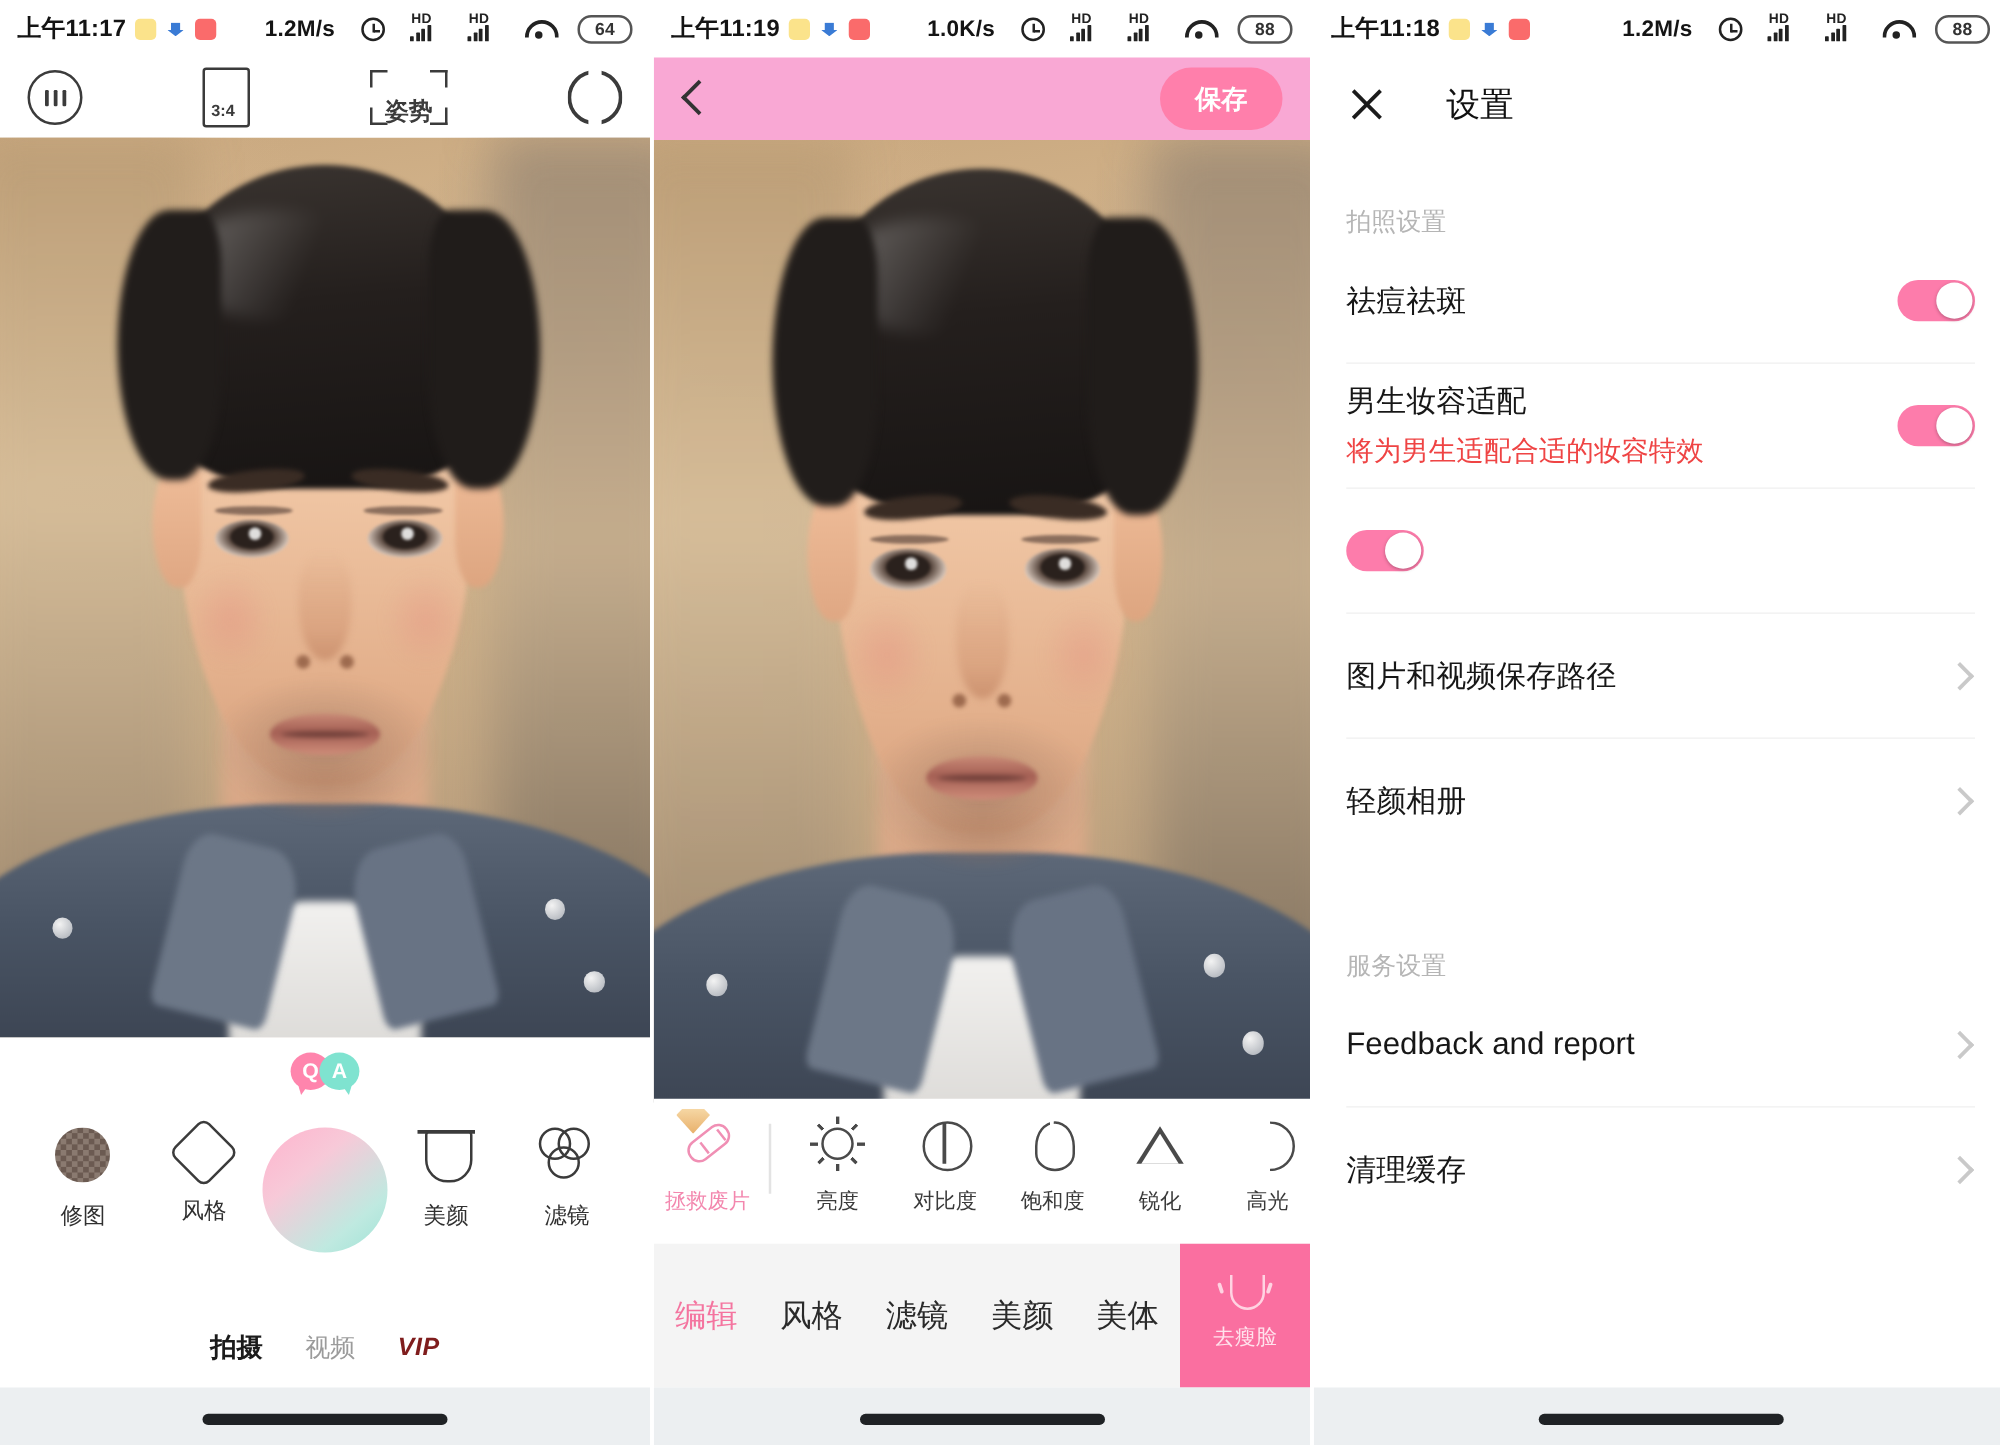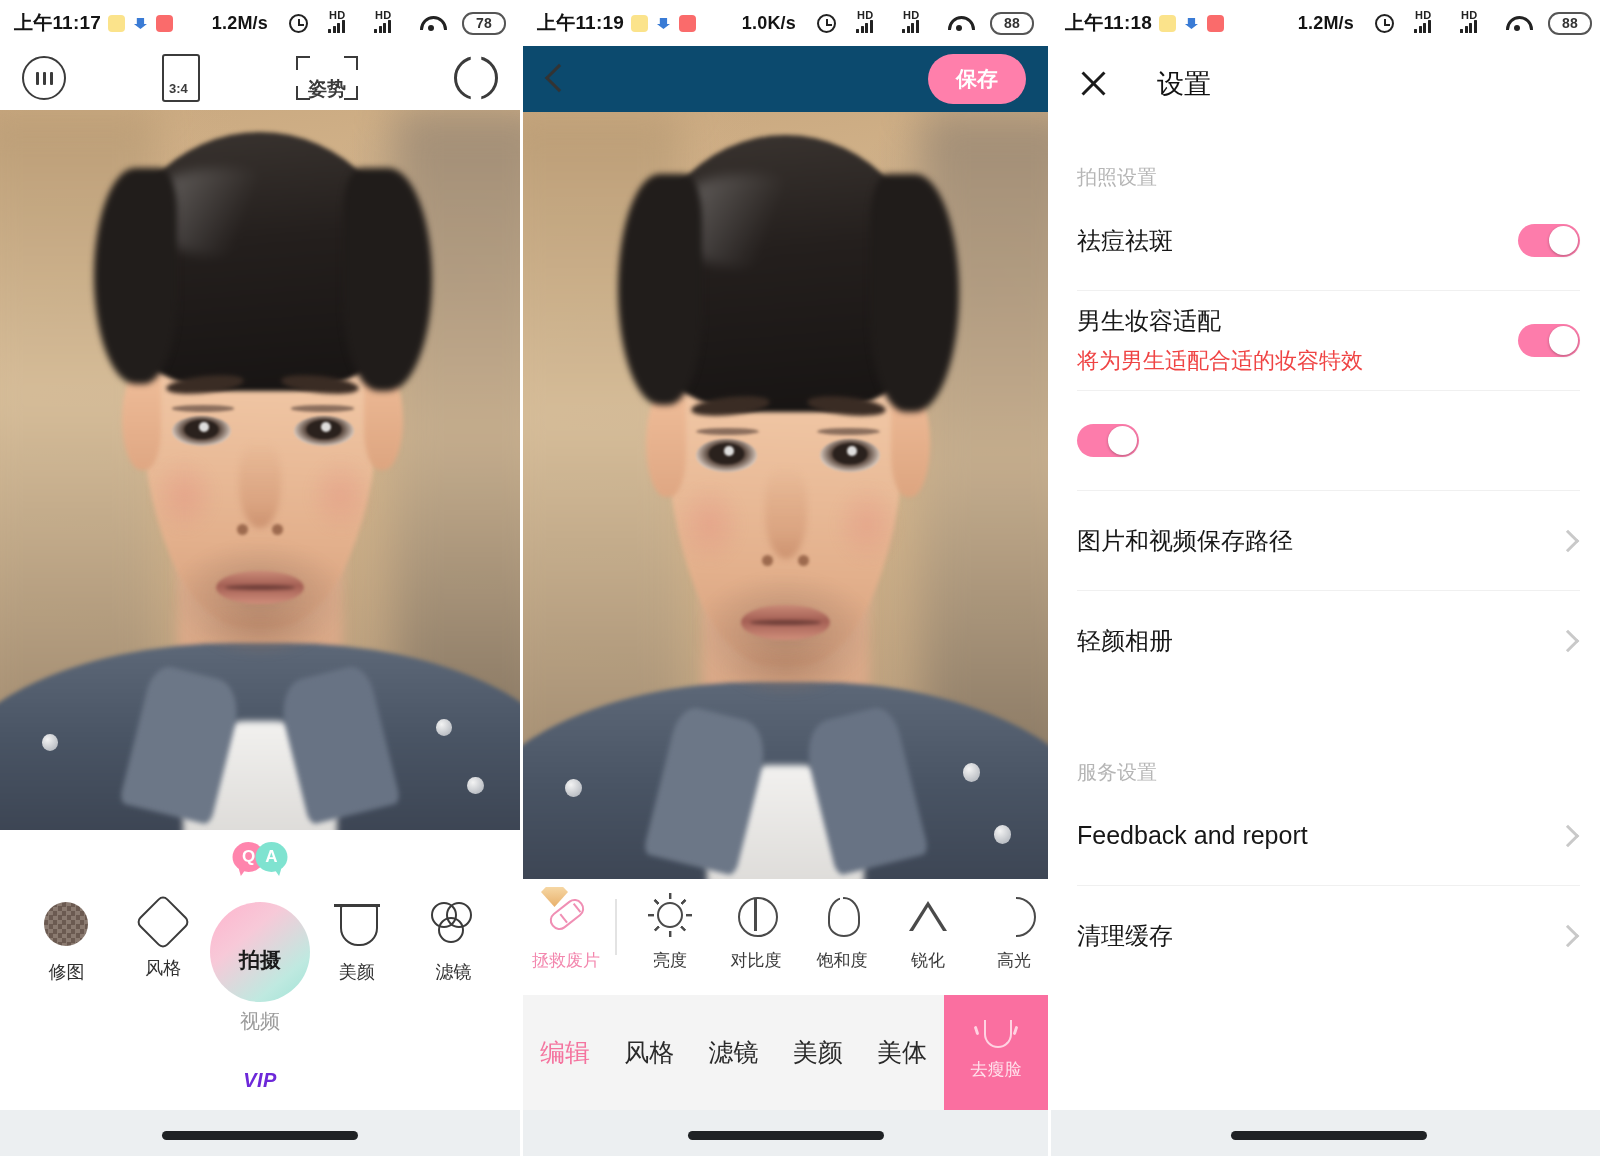--- a/index.html
+++ b/index.html
@@ -112,32 +112,32 @@
     border:2.5px solid #3b3b3b; border-radius: 4px 4px 18px 18px; }
   .ic-beauty::after { content:""; position:absolute; left:0; top:2px; width:46px; height:2.5px; background:#3b3b3b; }
   .ic-filter { width:46px;height:44px; position:relative; }
   .ic-filter i { position:absolute; width:26px;height:26px;border:2.5px solid #3b3b3b; border-radius:50%; }
   .ic-filter i:nth-child(1){ left:0; top:0; }
   .ic-filter i:nth-child(2){ left:15px; top:0; }
   .ic-filter i:nth-child(3){ left:7px; top:15px; }
   .shutter { width:100px;height:100px;border-radius:50%;
              background: linear-gradient(140deg,#ffb3cd 0%,#f7c9d8 35%,#bfe9e0 75%,#9fe3d6 100%); }
 
-  .cam-tabs { position:absolute; left:0; right:0; bottom:64px; display:flex; align-items:center; justify-content:center; gap:34px;flex-direction:column; }
+  .cam-tabs { position:absolute; left:0; right:0; bottom:64px; display:flex; align-items:center; justify-content:center; gap:34px; }
   .cam-tab { font-size:20px; color:#9b9b9b; }
   .cam-tab.active { color:#1b1b1b; font-weight:700; font-size:21px; }
-  .cam-tab.vip { color:#6d28d9; font-weight:700; font-style:italic; letter-spacing:.5px; }
+  .cam-tab.vip { color:#7f1d1d; font-weight:700; font-style:italic; letter-spacing:.5px; }
 
   
   .home-area { position:absolute; left:0; right:0; bottom:0; height:46px; background:#eceff1; }
   .home-bar { position:absolute; left:50%; transform:translateX(-50%); bottom:16px;
               width:196px; height:9px; border-radius:5px; background:#1f2225; }
 
   
-  .ed-top { height:66px; display:flex; align-items:center; justify-content:space-between; padding:0 22px; background:#0c4a6e;text-align:center; }
+  .ed-top { height:66px; display:flex; align-items:center; justify-content:space-between; padding:0 22px; background:#f9a8d4;text-align:center; }
   .ic-back { width:20px;height:34px; position:relative; }
   .ic-back::before{ content:""; position:absolute; left:4px; top:6px; width:17px;height:17px;
     border-left:3px solid #333; border-bottom:3px solid #333; transform:rotate(45deg); }
   .btn-save { background:#ff7fab; color:#fff; border-radius:26px; padding:11px 28px; font-size:21px; font-weight:600; }
 
   .ed-photo { width:525px; height:770px; position:relative; overflow:hidden; background:#fff; }
 
   .ed-tools { position:absolute; left:0; right:0; bottom:161px; height:116px; background:#fff;
               display:flex; align-items:flex-start; padding-top:14px; overflow:hidden; }
   .ed-tool { width:86px; flex:none; display:flex; flex-direction:column; align-items:center; position:relative; }
@@ -322,21 +322,21 @@
         <span class="ic-sig">
             <span class="hd">HD</span>
             <span class="bars">
               <i></i>
               <i></i>
               <i></i>
               <i></i>
             </span>
           </span>
         <span class="ic-wifi"></span>
-        <span class="ic-batt">78</span>
+        <span class="ic-batt">64</span>
       </div>
     </div>
 
     <div class="cam-top">
       <div class="ic-circ3">
           <i></i>
           <i></i>
           <i></i>
         </div>
       <div class="ratio-box">3:4</div>

